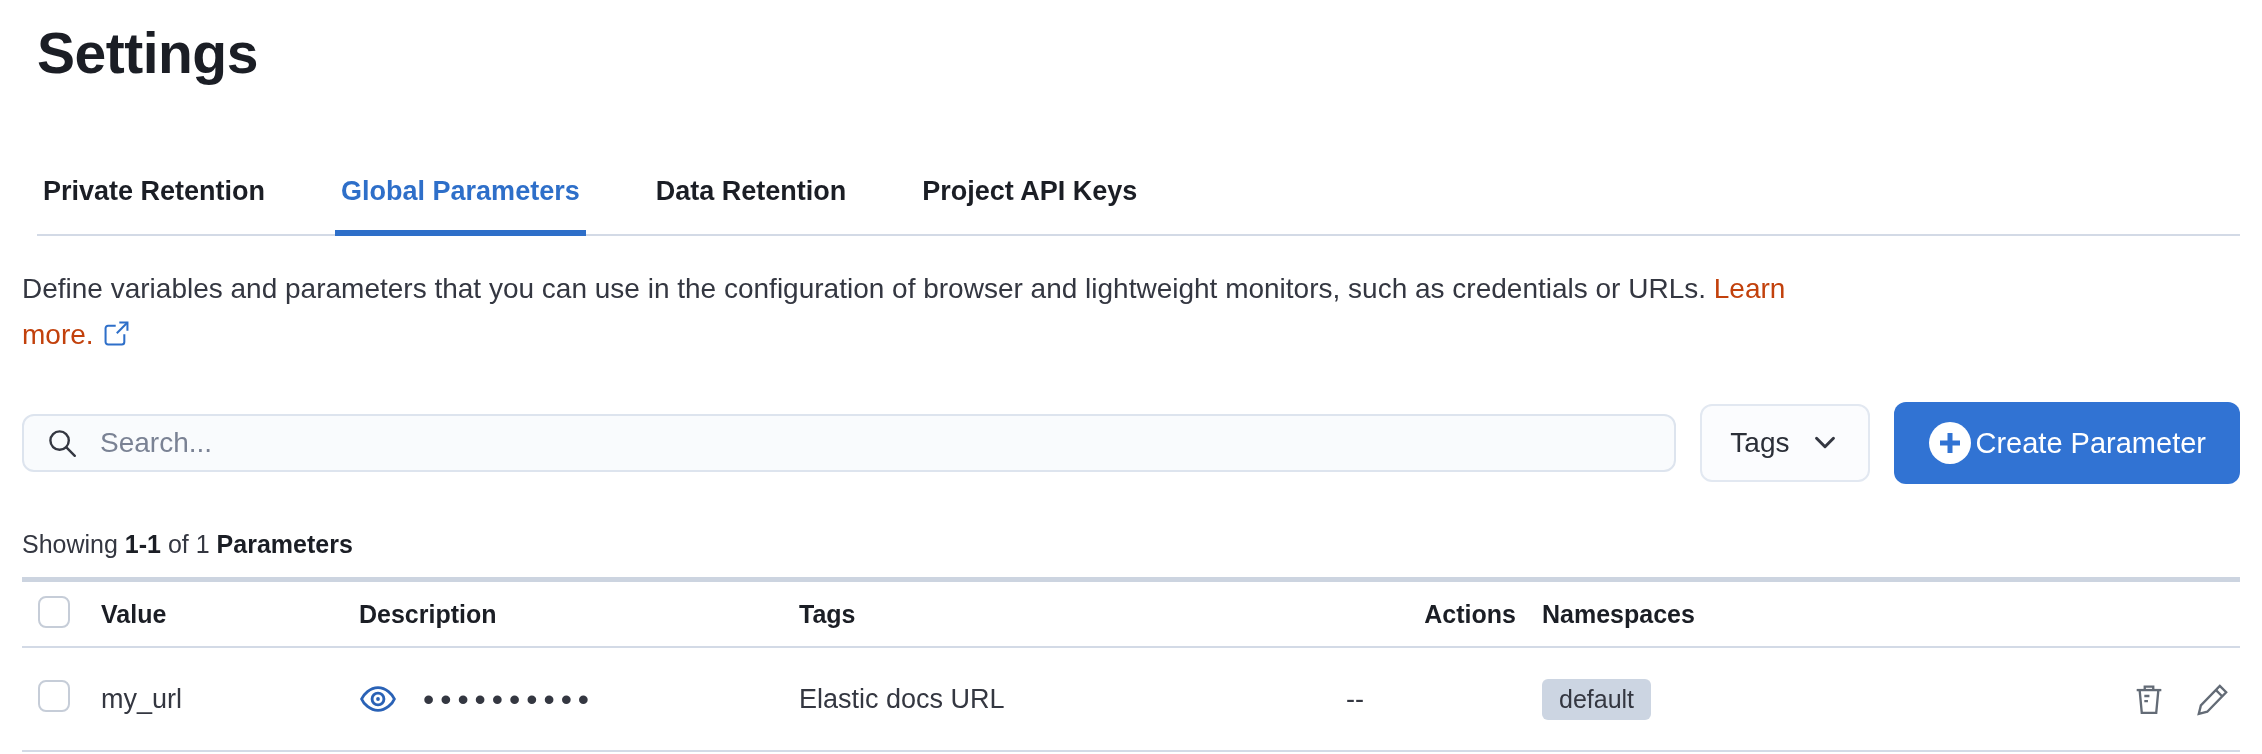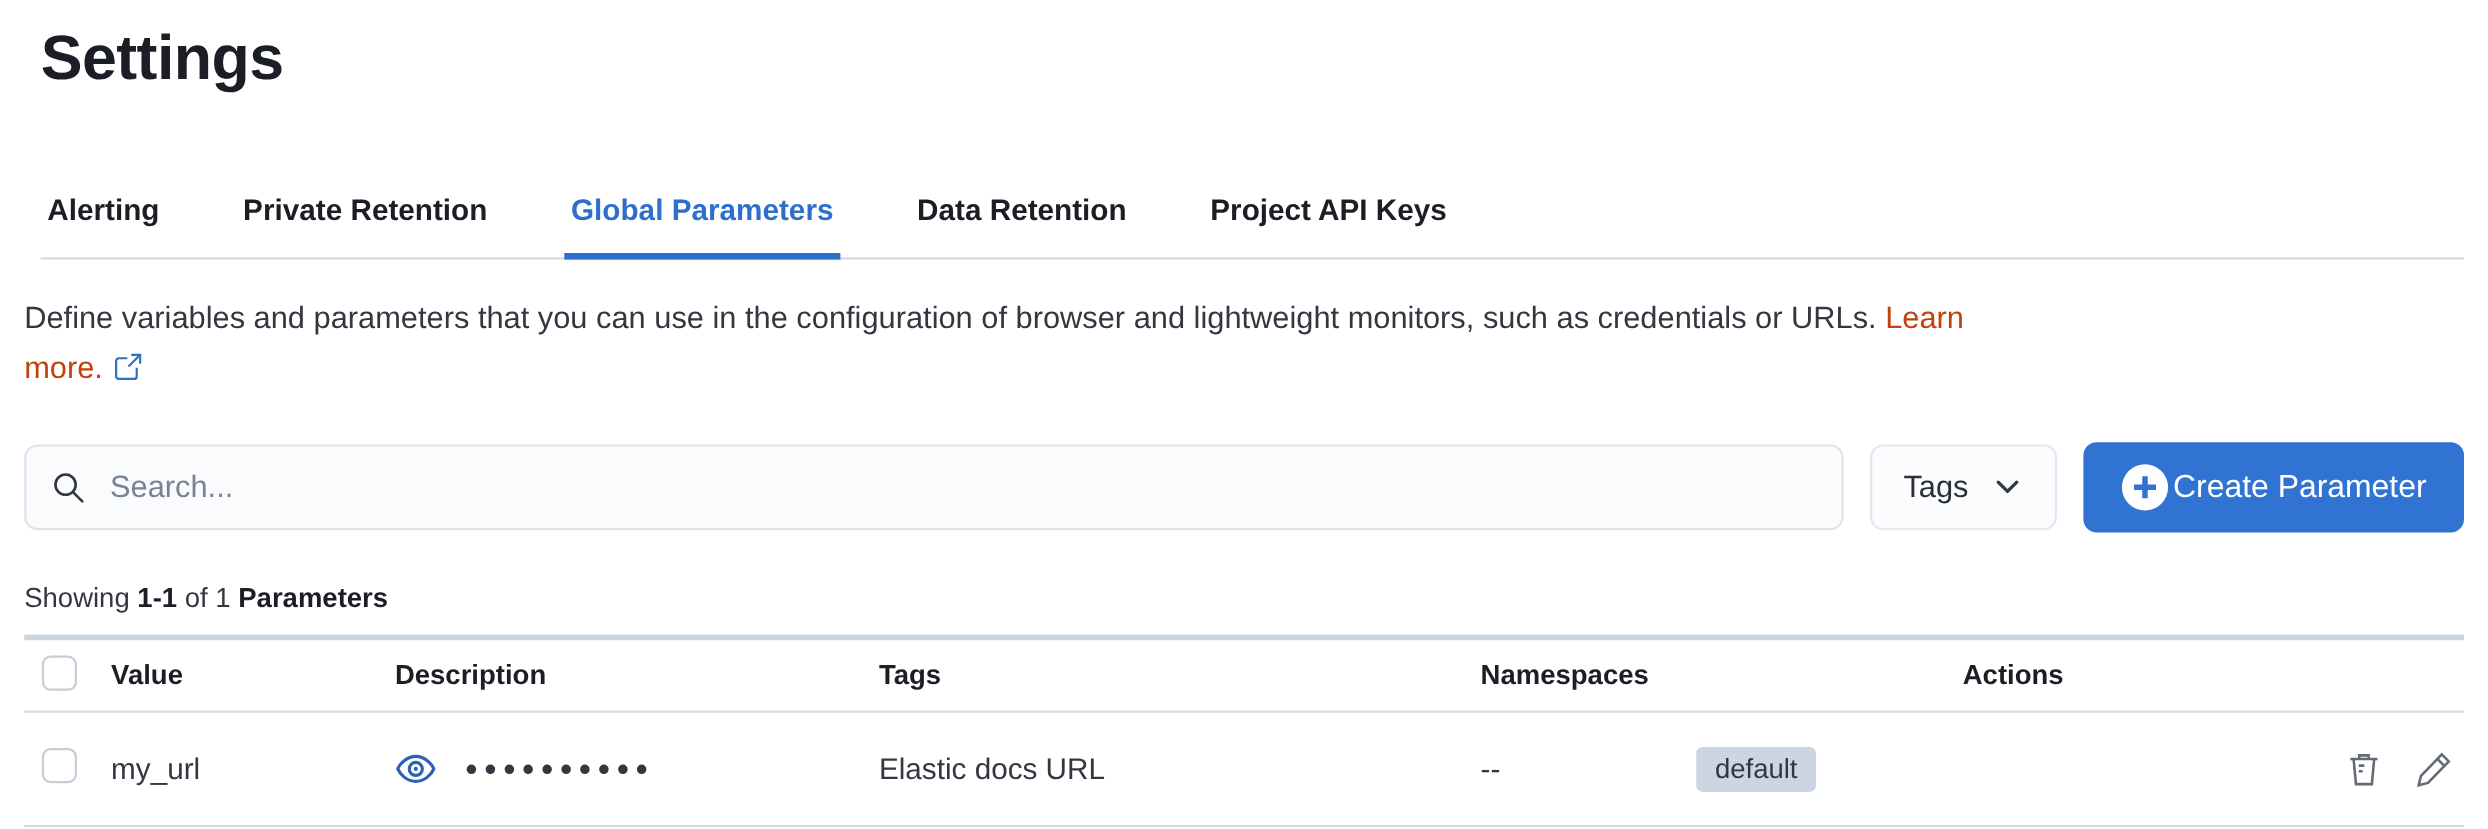--- a/index.html
+++ b/index.html
@@ -27,21 +27,21 @@
   .tab.active { color:#2e6fc9; border-bottom-color:#2e6fc9; }
 
   
   .desc { margin:30px 0 0; font-size:28px; line-height:46px; max-width:2215px; color:#343741; }
   .desc a { color:#c2410c; text-decoration:none; cursor:pointer; }
   .ext-icon { width:25px; height:25px; margin-left:10px; vertical-align:-2px; color:#2e6fc9; }
 
   
   .toolbar { margin-top:44px; display:flex; align-items:center; gap:24px; }
   .search-box {
-    flex:1; height:78px; background:#f9fbfd; border:2px solid #dde4ee;
+    flex:1; height:58px; background:#f9fbfd; border:2px solid #dde4ee;
     border-radius:12px; display:flex; align-items:center; padding:0 22px;
   }
   .search-box svg { width:32px; height:32px; flex:none; margin-right:20px; color:#343741; }
   .search-box input {
     flex:1; border:none; outline:none; background:transparent;
     font-size:28px; font-family:inherit; color:#343741;
   }
   .search-box input::placeholder { color:#7a8294; }
   .tags-btn {
     height:78px; padding:0 28px; background:#fbfcfe; border:2px solid #e2e8f1;
@@ -86,21 +86,20 @@
   .icon-btn svg { width:34px; height:34px; display:block; }
 </style>
 </head>
 <body>
 
 <div class="page">
 
   <h1 class="title">Settings</h1>
 
   <nav class="tabs-wrap">
-    <div class="tab">Alerting</div>
     <div class="tab">Private Retention</div>
     <div class="tab active">Global Parameters</div>
     <div class="tab">Data Retention</div>
     <div class="tab">Project API Keys</div>
   </nav>
 
   <p class="desc">
     <span>Define variables and parameters that you can use in the configuration of browser and lightweight monitors, such as credentials or URLs.</span>
     <a><span>Learn</span></a>
     <br>
@@ -147,25 +146,25 @@
       <div class="cell"><span class="checkbox"></span></div>
       <div class="cell th">
           <span>Value</span>
         </div>
       <div class="cell th">
           <span>Description</span>
         </div>
       <div class="cell th">
           <span>Tags</span>
         </div>
-      <div class="cell th">
-          <span>Namespaces</span>
-        </div>
       <div class="cell th th-actions">
           <span>Actions</span>
+        </div>
+      <div class="cell th">
+          <span>Namespaces</span>
         </div>
     </div>
 
     <div class="row tbody-row">
       <div class="cell"><span class="checkbox"></span></div>
       <div class="cell">my_url</div>
       <div class="cell value-cell">
         <button class="eye-btn">
           <svg viewBox="0 0 16 16" fill="none" stroke="currentColor" stroke-width="1.2">
               <path d="M8 3.2C4.6 3.2 1.9 6 1.1 8c.8 2 3.5 4.8 6.9 4.8s6.1-2.8 6.9-4.8C14.1 6 11.4 3.2 8 3.2z"></path>

